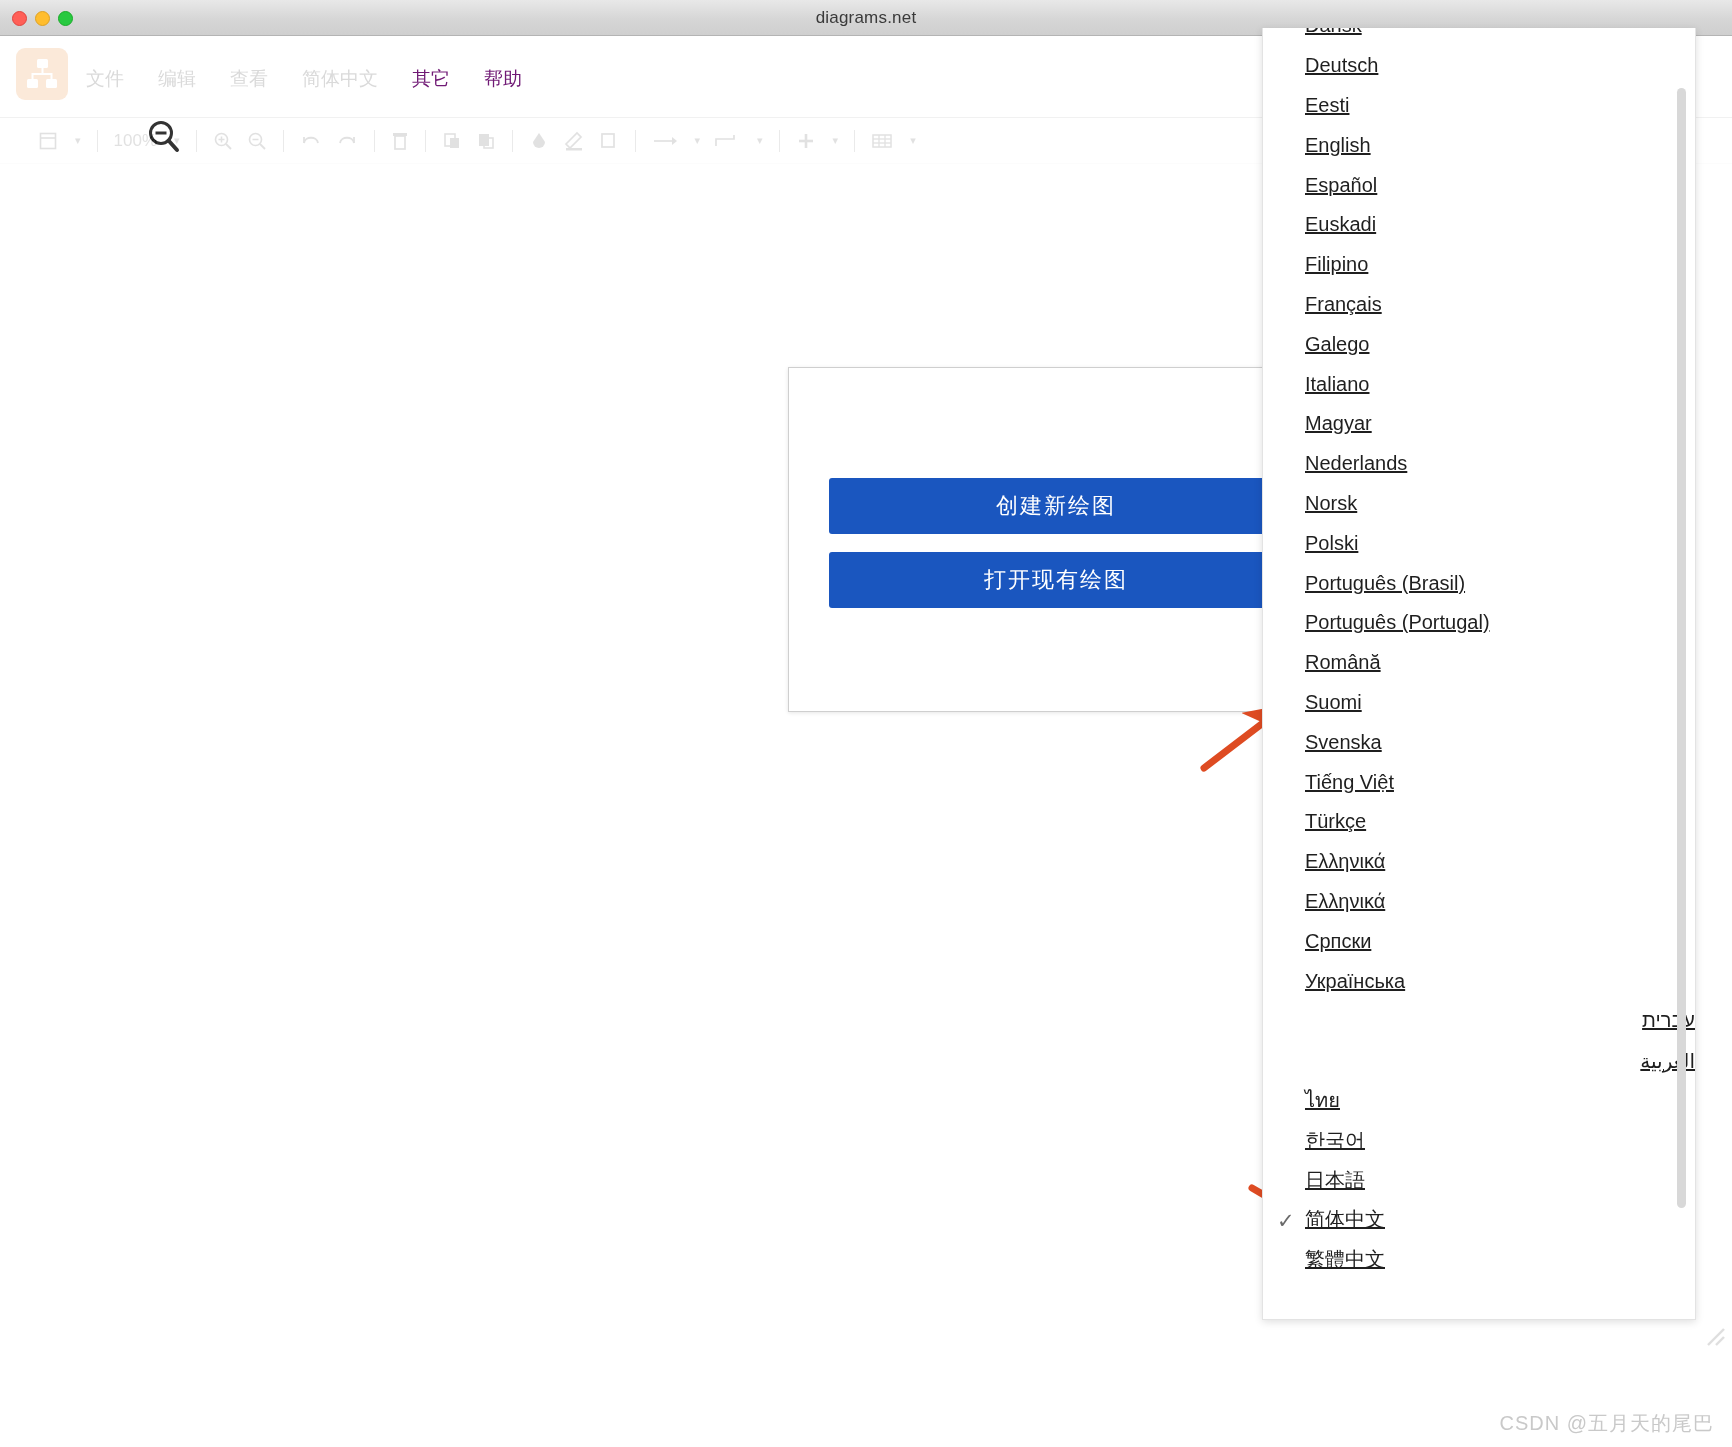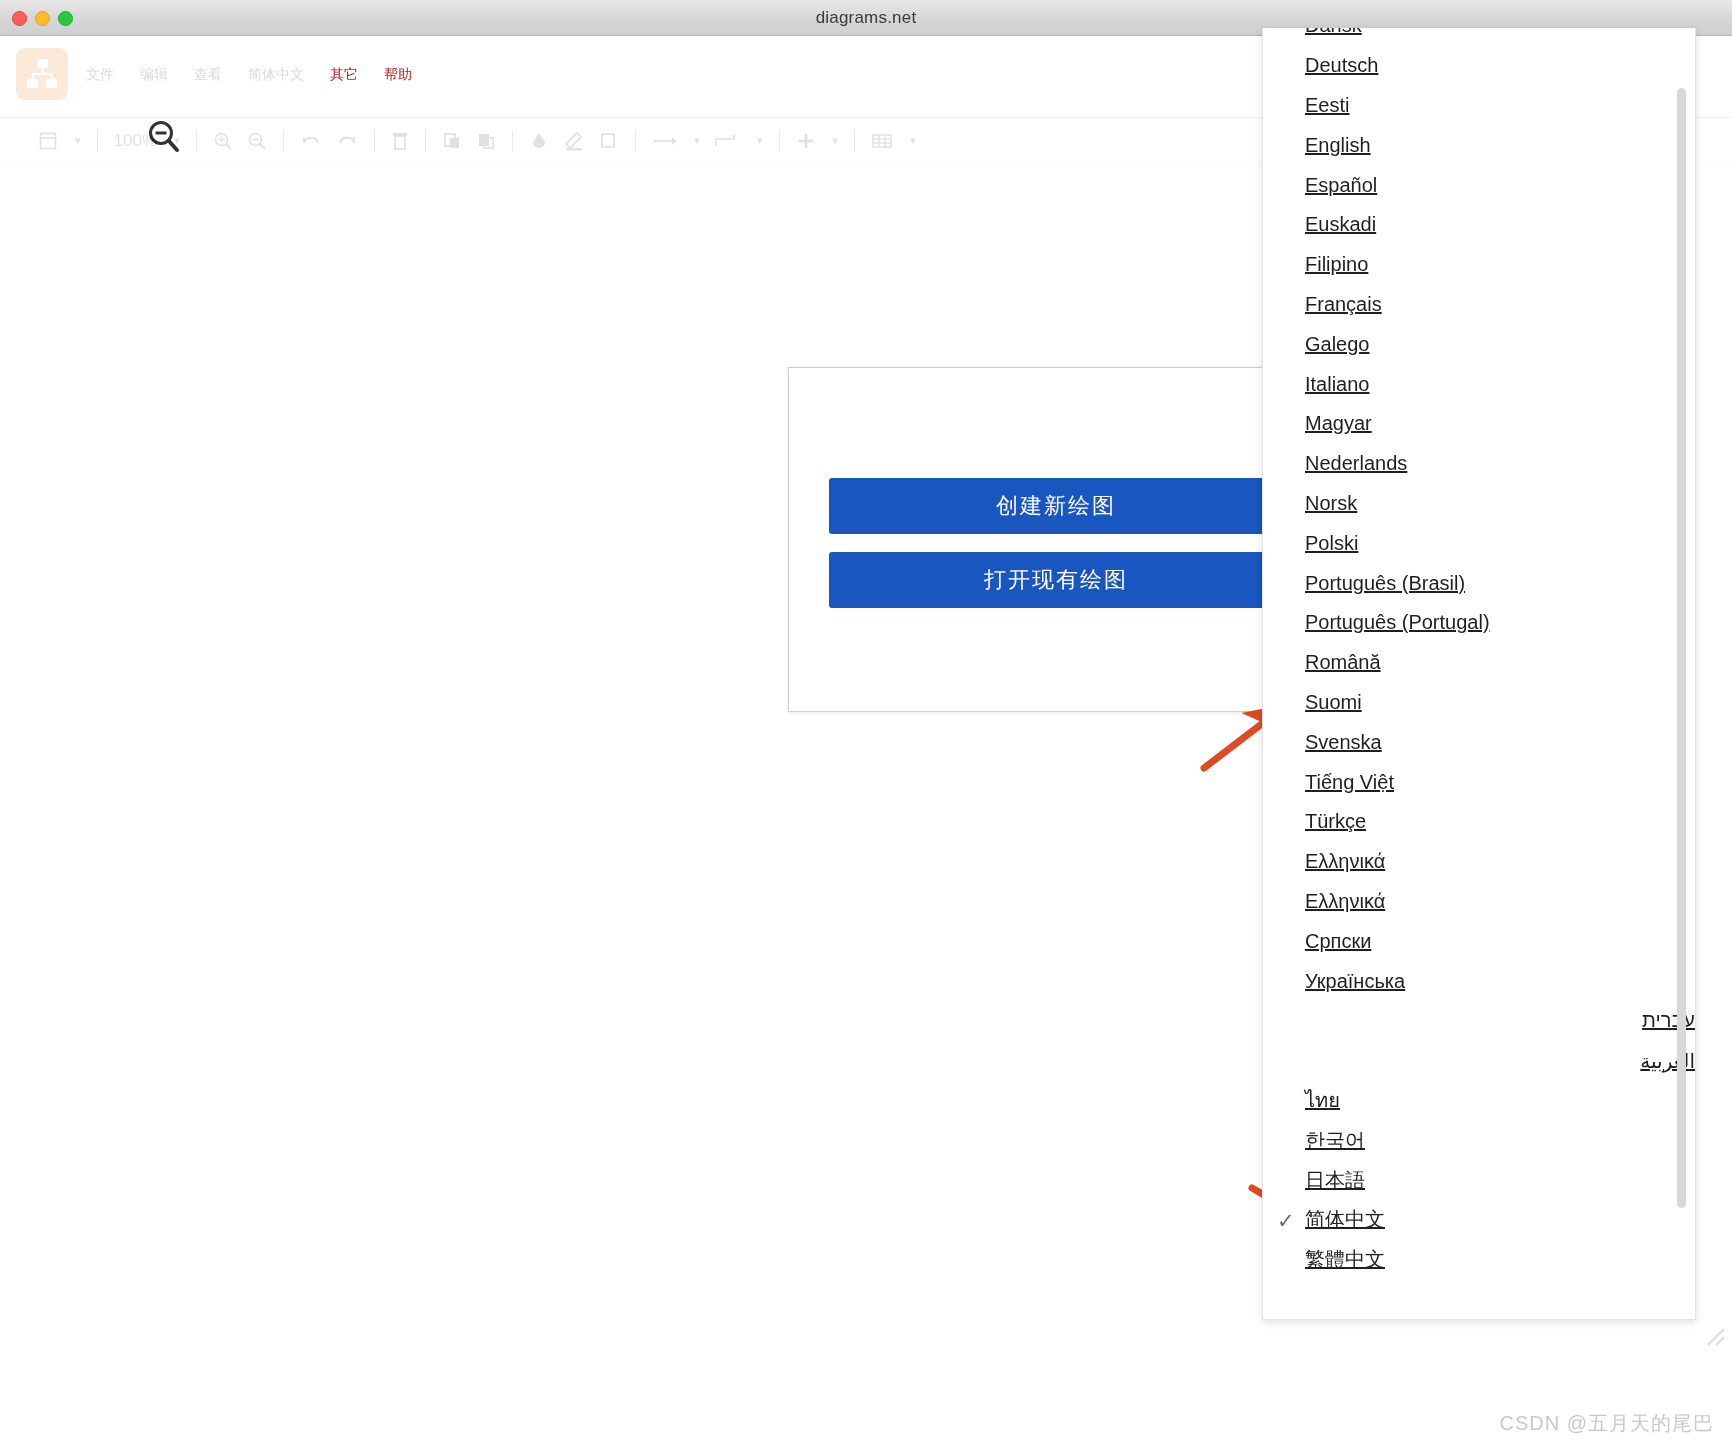--- a/index.html
+++ b/index.html
@@ -45,25 +45,25 @@
   }
   .logo {
     position: absolute; left: 16px; top: 12px;
     width: 52px; height: 52px; border-radius: 9px;
     background: #fbe9d9;
     display: flex; align-items: center; justify-content: center;
   }
   .logo svg { display: block; }
   .menubar {
     position: absolute; left: 86px; top: 30px;
-    display: flex; align-items: center; gap: 26px;
-    font-size: 14px;
+    display: flex; align-items: center; gap: 34px;
+    font-size: 19px;
   }
   .menuitem { color: #dadada; white-space: nowrap; cursor: default; }
-  .menuitem.strong { color: #b91c1c; }
+  .menuitem.strong { color: #701a75; }
 
   
   .cursor-zoomout {
     position: absolute; left: 146px; top: 82px;
     width: 40px; height: 40px; pointer-events: none;
   }
 
   
   .toolbar {
     position: absolute; top: 118px; left: 0;

